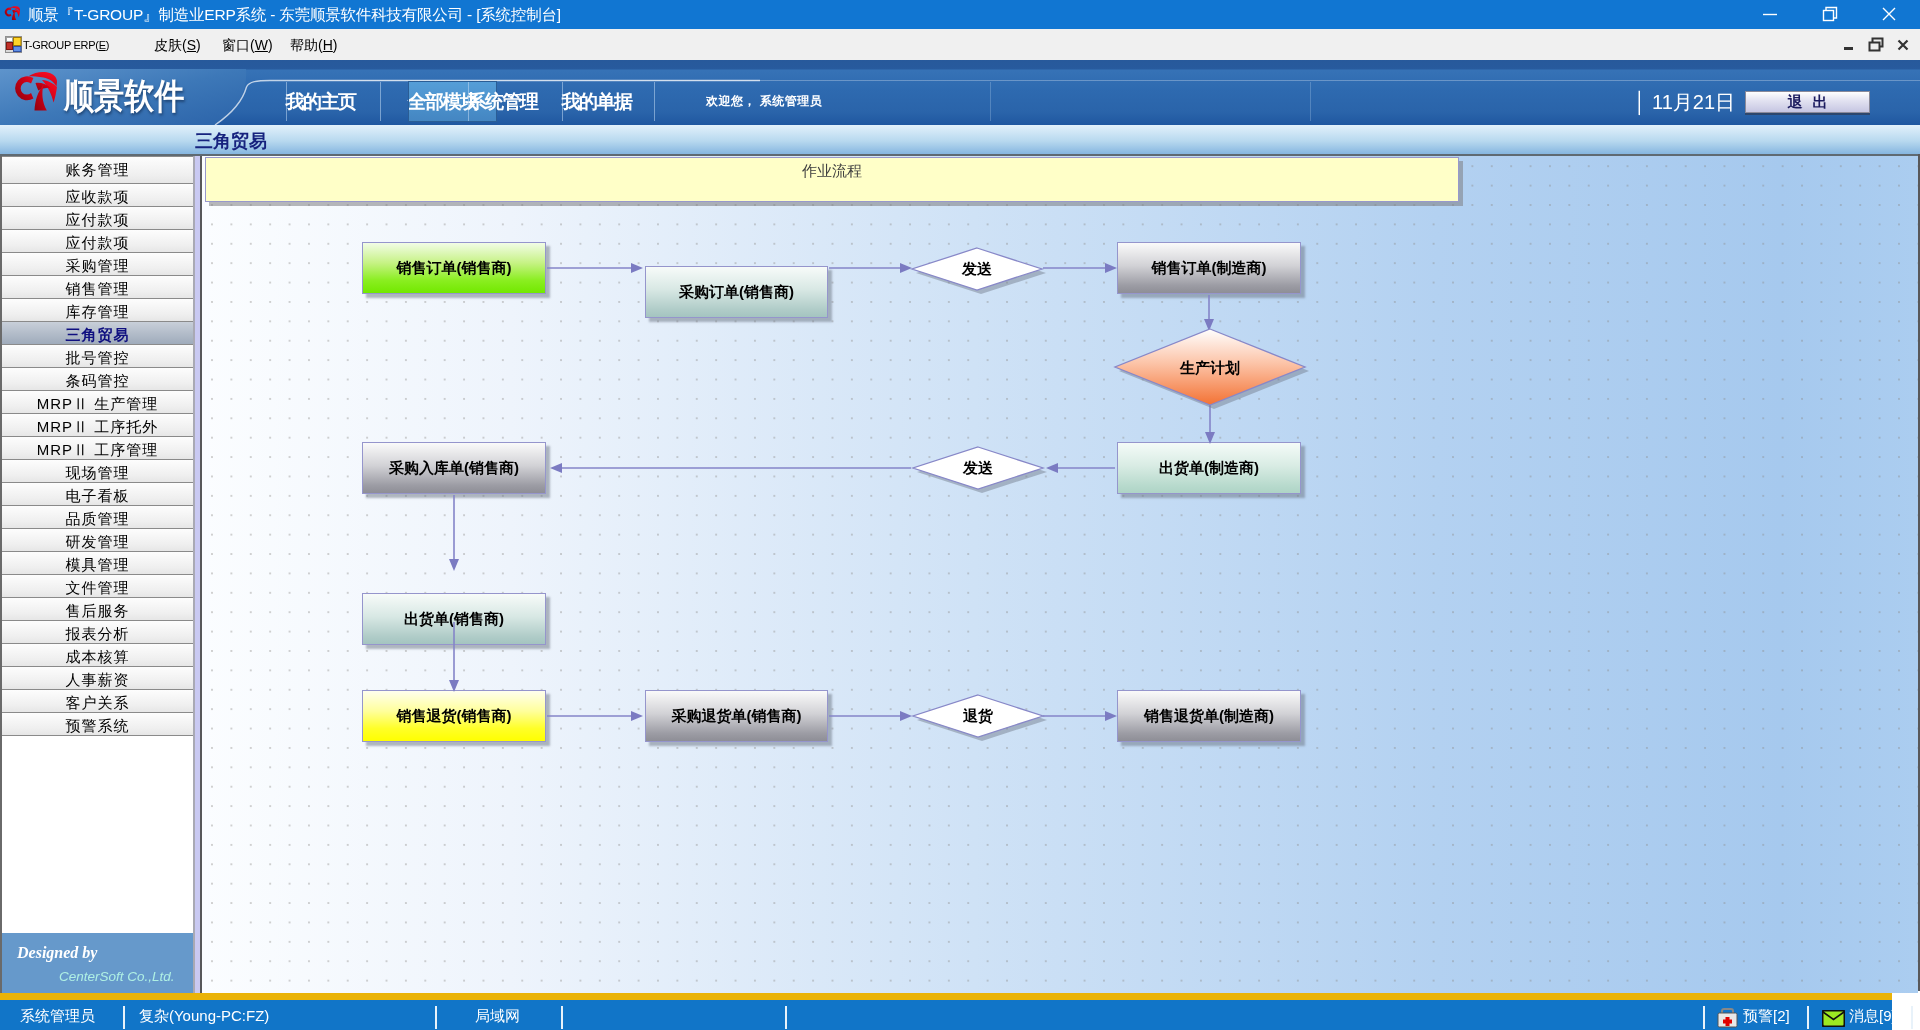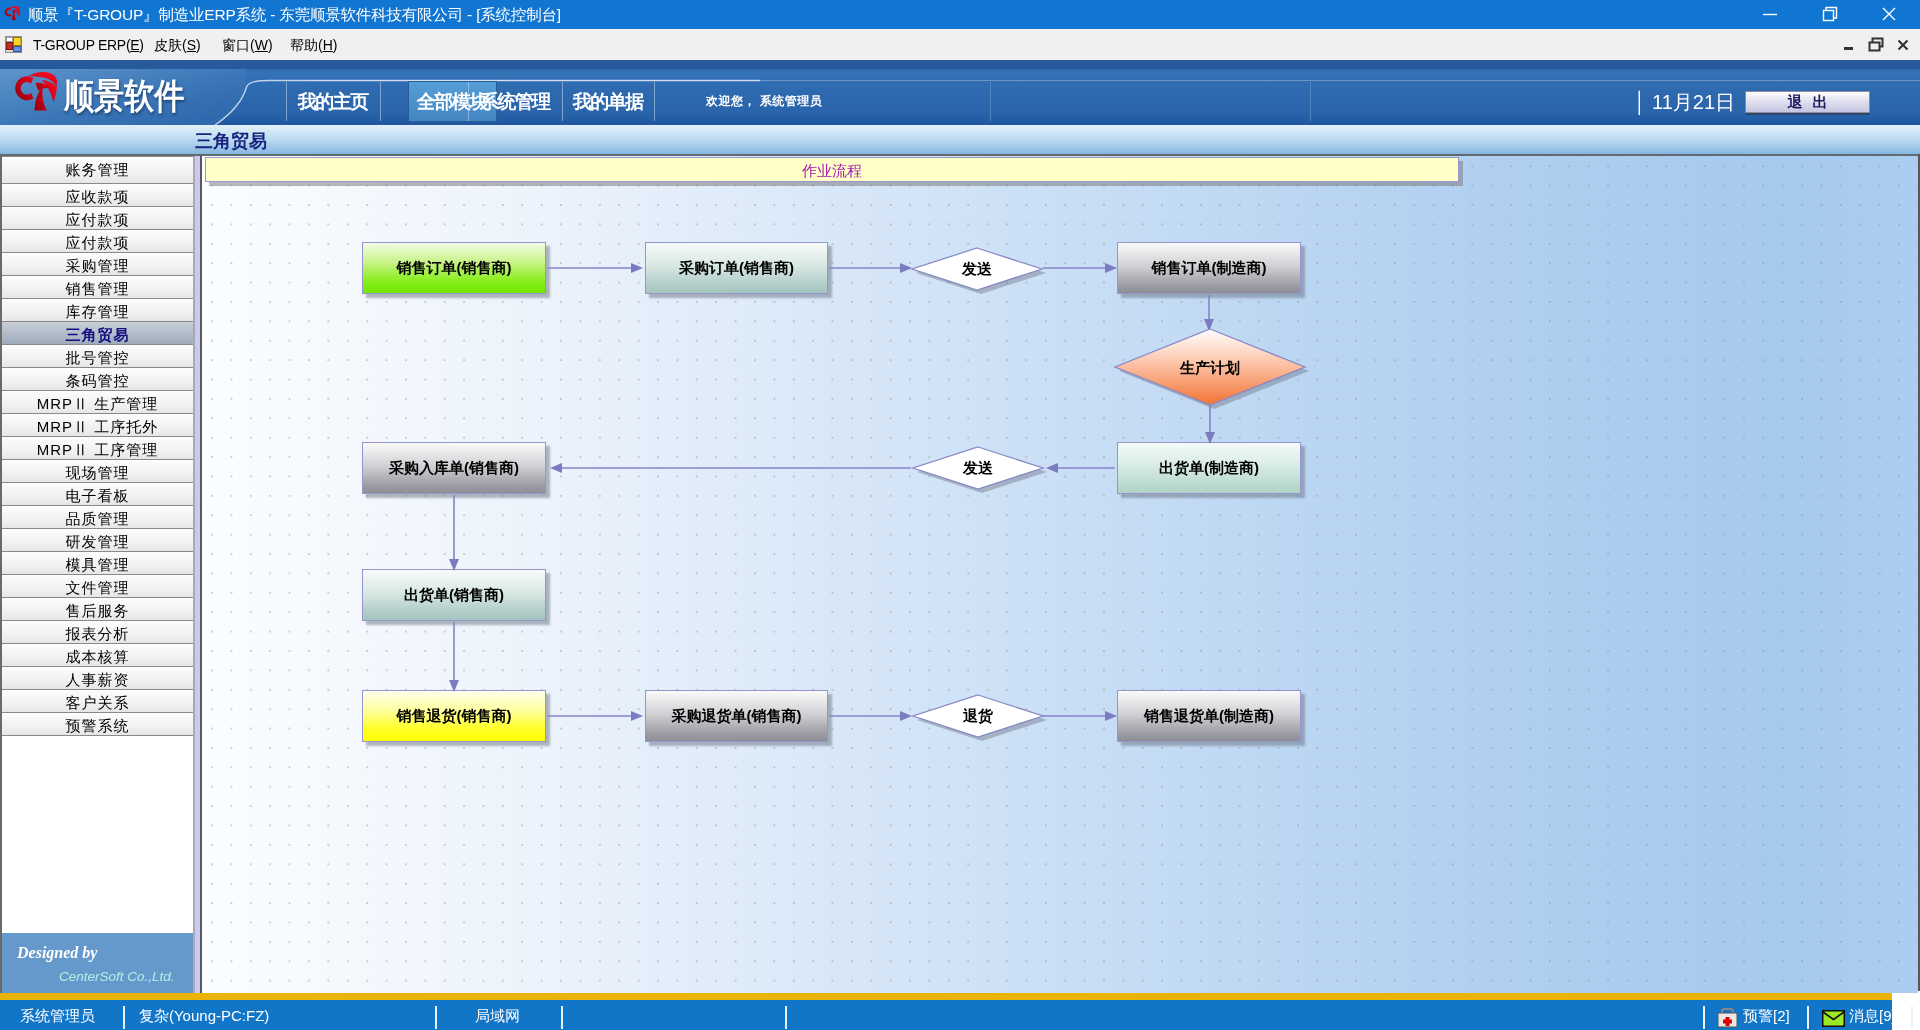--- a/index.html
+++ b/index.html
@@ -8,21 +8,21 @@
 .abs{position:absolute;}
 
 #titlebar{position:absolute;left:0;top:0;width:1920px;height:29px;background:#1176d2;}
 #titlebar .title{position:absolute;left:28px;top:0;height:29px;line-height:30px;color:#fff;font-size:15.5px;letter-spacing:-0.2px;white-space:nowrap;}
 
 #menubar{position:absolute;left:0;top:29px;width:1920px;height:31px;background:#f0f0f0;}
 #menubar .mi{position:absolute;top:0;height:31px;line-height:32px;font-size:14px;color:#000;white-space:nowrap;}
 
 #header{position:absolute;left:0;top:60px;width:1920px;height:65px;background:#2e6ab0;}
 #header .tabs{position:absolute;left:286px;top:22px;height:39px;}
-.tab{position:absolute;top:0;height:39px;color:#fff;font-size:19px;font-weight:bold;text-align:center;line-height:40px;letter-spacing:-1.5px;text-indent:-1.5px;}
+.tab{position:absolute;top:0;height:39px;color:#fff;font-size:19px;font-weight:bold;text-align:left;line-height:40px;letter-spacing:-1.5px;text-indent:-1.5px;}
 .tabsep{position:absolute;top:0;width:1px;height:39px;background:rgba(190,215,240,0.55);}
 #tab-active{background:linear-gradient(180deg,#559ed8,#4486c2);outline:1px solid #2a5d95;margin-left:28px;}
 .welcome{position:absolute;left:706px;top:33px;color:#fff;font-size:12px;font-weight:bold;letter-spacing:0.5px;}
 .hdate{position:absolute;left:1634px;top:29px;color:#fff;font-size:20px;}
 #exitbtn{position:absolute;left:1745px;top:31px;width:123px;height:20px;background:linear-gradient(180deg,#ffffff,#e4e4f2 40%,#c6c6e2);border:1px solid #8a8a9a;box-shadow:0 2px 0 rgba(50,50,60,.55);text-align:center;line-height:20px;font-size:15px;font-weight:bold;color:#1a1a5e;letter-spacing:10px;text-indent:10px;}
 
 #subband{position:absolute;left:0;top:125px;width:1920px;height:29px;background:linear-gradient(180deg,#e2f1fb 0%,#b8d9ef 55%,#86b6e0 100%);}
 #subband .cap{position:absolute;left:195px;top:4px;font-size:18px;font-weight:bold;color:#16227e;}
 
 #main{position:absolute;left:0;top:154px;width:1920px;height:839px;}
@@ -37,25 +37,25 @@
 #designed .d2{position:absolute;left:57px;top:36px;font-style:italic;font-size:13.5px;color:#aff0e4;text-align:right;}
 
 #strip1{position:absolute;left:193px;top:2px;width:2px;height:837px;background:#a9a9b4;}
 #strip2{position:absolute;left:195px;top:2px;width:5px;height:837px;background:#c9c9f2;}
 #strip3{position:absolute;left:200px;top:2px;width:2px;height:837px;background:#58585a;}
 
 #content{position:absolute;left:202px;top:2px;width:1716px;height:837px;
  background-image:radial-gradient(circle,rgba(138,136,132,0.38) 0.8px,rgba(0,0,0,0) 1.3px),linear-gradient(90deg,#fbfdff 0%,#eef4fc 18%,#cfe2f6 45%,#b3d1f1 72%,#a6c9ee 92%,#abcdf0 100%);
  background-size:19.4px 19.4px,100% 100%;background-position:0.3px 39.3px,0 0;}
 #rightline{position:absolute;left:1918px;top:0;width:2px;height:837px;background:#58585a;}
-#banner{position:absolute;left:3px;top:1px;width:1254px;height:25px;background:#ffffc8;border:1px solid #9898cc;box-sizing:border-box;box-shadow:4px 4px 0 rgba(125,125,130,.55);text-align:center;line-height:25px;font-size:15px;color:#a21caf;}
+#banner{position:absolute;left:3px;top:1px;width:1254px;height:45px;background:#ffffc8;border:1px solid #9898cc;box-sizing:border-box;box-shadow:4px 4px 0 rgba(125,125,130,.55);text-align:center;line-height:25px;font-size:15px;color:#404040;}
 
 .fb{position:absolute;width:184px;height:52px;border:1px solid #9595cc;box-sizing:border-box;box-shadow:4px 4px 2px rgba(105,115,130,.5);text-align:center;line-height:50px;font-size:15px;font-weight:bold;color:#000;white-space:nowrap;}
 .fb.green{background:linear-gradient(180deg,#f2fce6 0%,#c6f284 40%,#8aee20 75%,#72e800 100%);}
-.fb.teal{background:linear-gradient(180deg,#f7fbf9 0%,#d8e8e4 45%,#b0ccc8 85%,#a4c4c0 100%);}
+.fb.teal{background:linear-gradient(180deg,#f7fbf9 0%,#d8e8e4 45%,#b0ccc8 85%,#a4c4c0 100%);margin-top:24px;}
 .fb.mint{background:linear-gradient(180deg,#f4fbf8 0%,#d9ece4 45%,#b8dacd 85%,#aed4c6 100%);}
 .fb.gray{background:linear-gradient(180deg,#fafafa 0%,#d2d2d6 45%,#9c9ca4 85%,#8e8e96 100%);}
 .fb.yellow{background:linear-gradient(180deg,#ffffee 0%,#ffff9c 40%,#ffff28 75%,#ffff00 100%);}
 
 #statusbar{position:absolute;left:0;top:993px;width:1892px;height:37px;background:#1175c8;border-top:7px solid #eab308;box-sizing:border-box;}
 #statusbar .st{position:absolute;top:7px;color:#fff;font-size:15px;white-space:nowrap;}
 #statusbar .sep{position:absolute;top:6px;width:2px;height:23px;background:#e8f2fa;}
 </style>
 </head>
 <body>
@@ -78,21 +78,21 @@
 </div>
 
 <div id="menubar">
   <svg class="abs" style="left:5px;top:7px" width="17" height="17" viewBox="0 0 17 17">
     <rect x="0.5" y="0.5" width="16" height="16" fill="#d8d8d8" stroke="#909090"></rect>
     <rect x="1.5" y="1.5" width="6" height="4" fill="#fff" stroke="#a0a0a0"></rect>
     <rect x="8.5" y="1.5" width="7.5" height="8" fill="#ffd428" stroke="#a07800"></rect>
     <rect x="1.5" y="6.5" width="6" height="7" fill="#c03028" stroke="#801810"></rect>
     <rect x="8.5" y="10.5" width="7.5" height="5" fill="#6090e8" stroke="#3050a0"></rect>
   </svg>
-  <div class="mi" style="left:33px;font-size:14px;letter-spacing:-0.3px">T-GROUP ERP(<span style="text-decoration:underline">E</span>)</div>
+  <div class="mi" style="left:23px;font-size:11px;letter-spacing:-0.3px">T-GROUP ERP(<span style="text-decoration:underline">E</span>)</div>
   <div class="mi" style="left:154px">皮肤(<span style="text-decoration:underline">S</span>)</div>
   <div class="mi" style="left:222px">窗口(<span style="text-decoration:underline">W</span>)</div>
   <div class="mi" style="left:290px">帮助(<span style="text-decoration:underline">H</span>)</div>
   <svg class="abs" style="left:1843px;top:12px" width="14" height="10" viewBox="0 0 14 10">
       <rect x="1" y="6" width="9" height="3" fill="#333"></rect>
     </svg>
   <svg class="abs" style="left:1868px;top:8px" width="16" height="15" viewBox="0 0 16 15">
       <rect x="4.5" y="1.5" width="10" height="8" fill="none" stroke="#333" stroke-width="2"></rect>
       <rect x="1.5" y="5.5" width="10" height="8" fill="#f0f0f0" stroke="#333" stroke-width="2"></rect>
     </svg>

